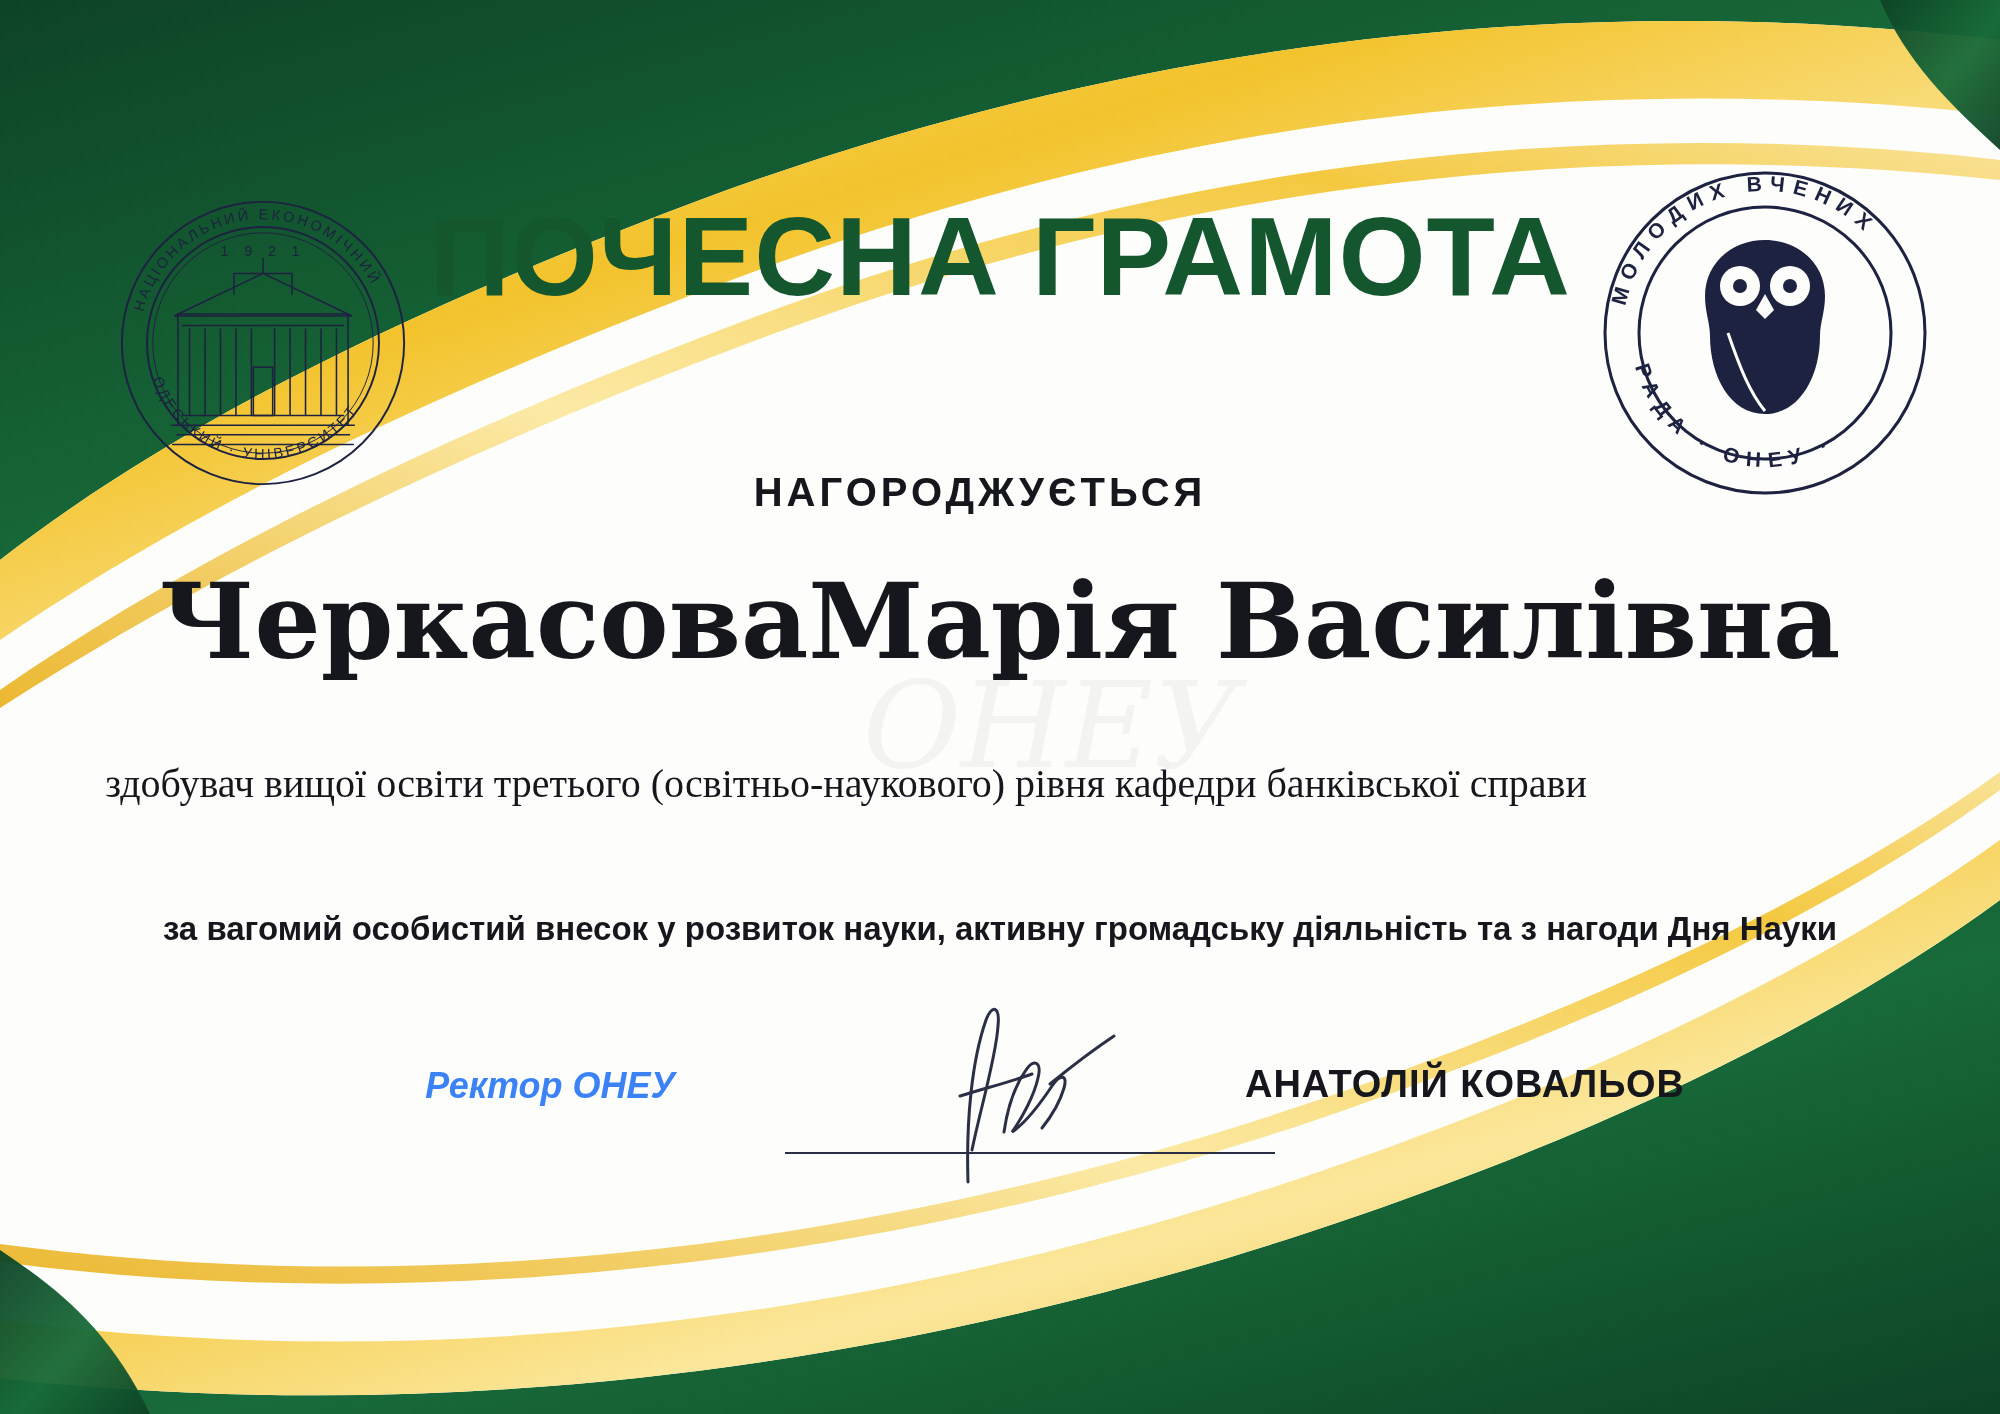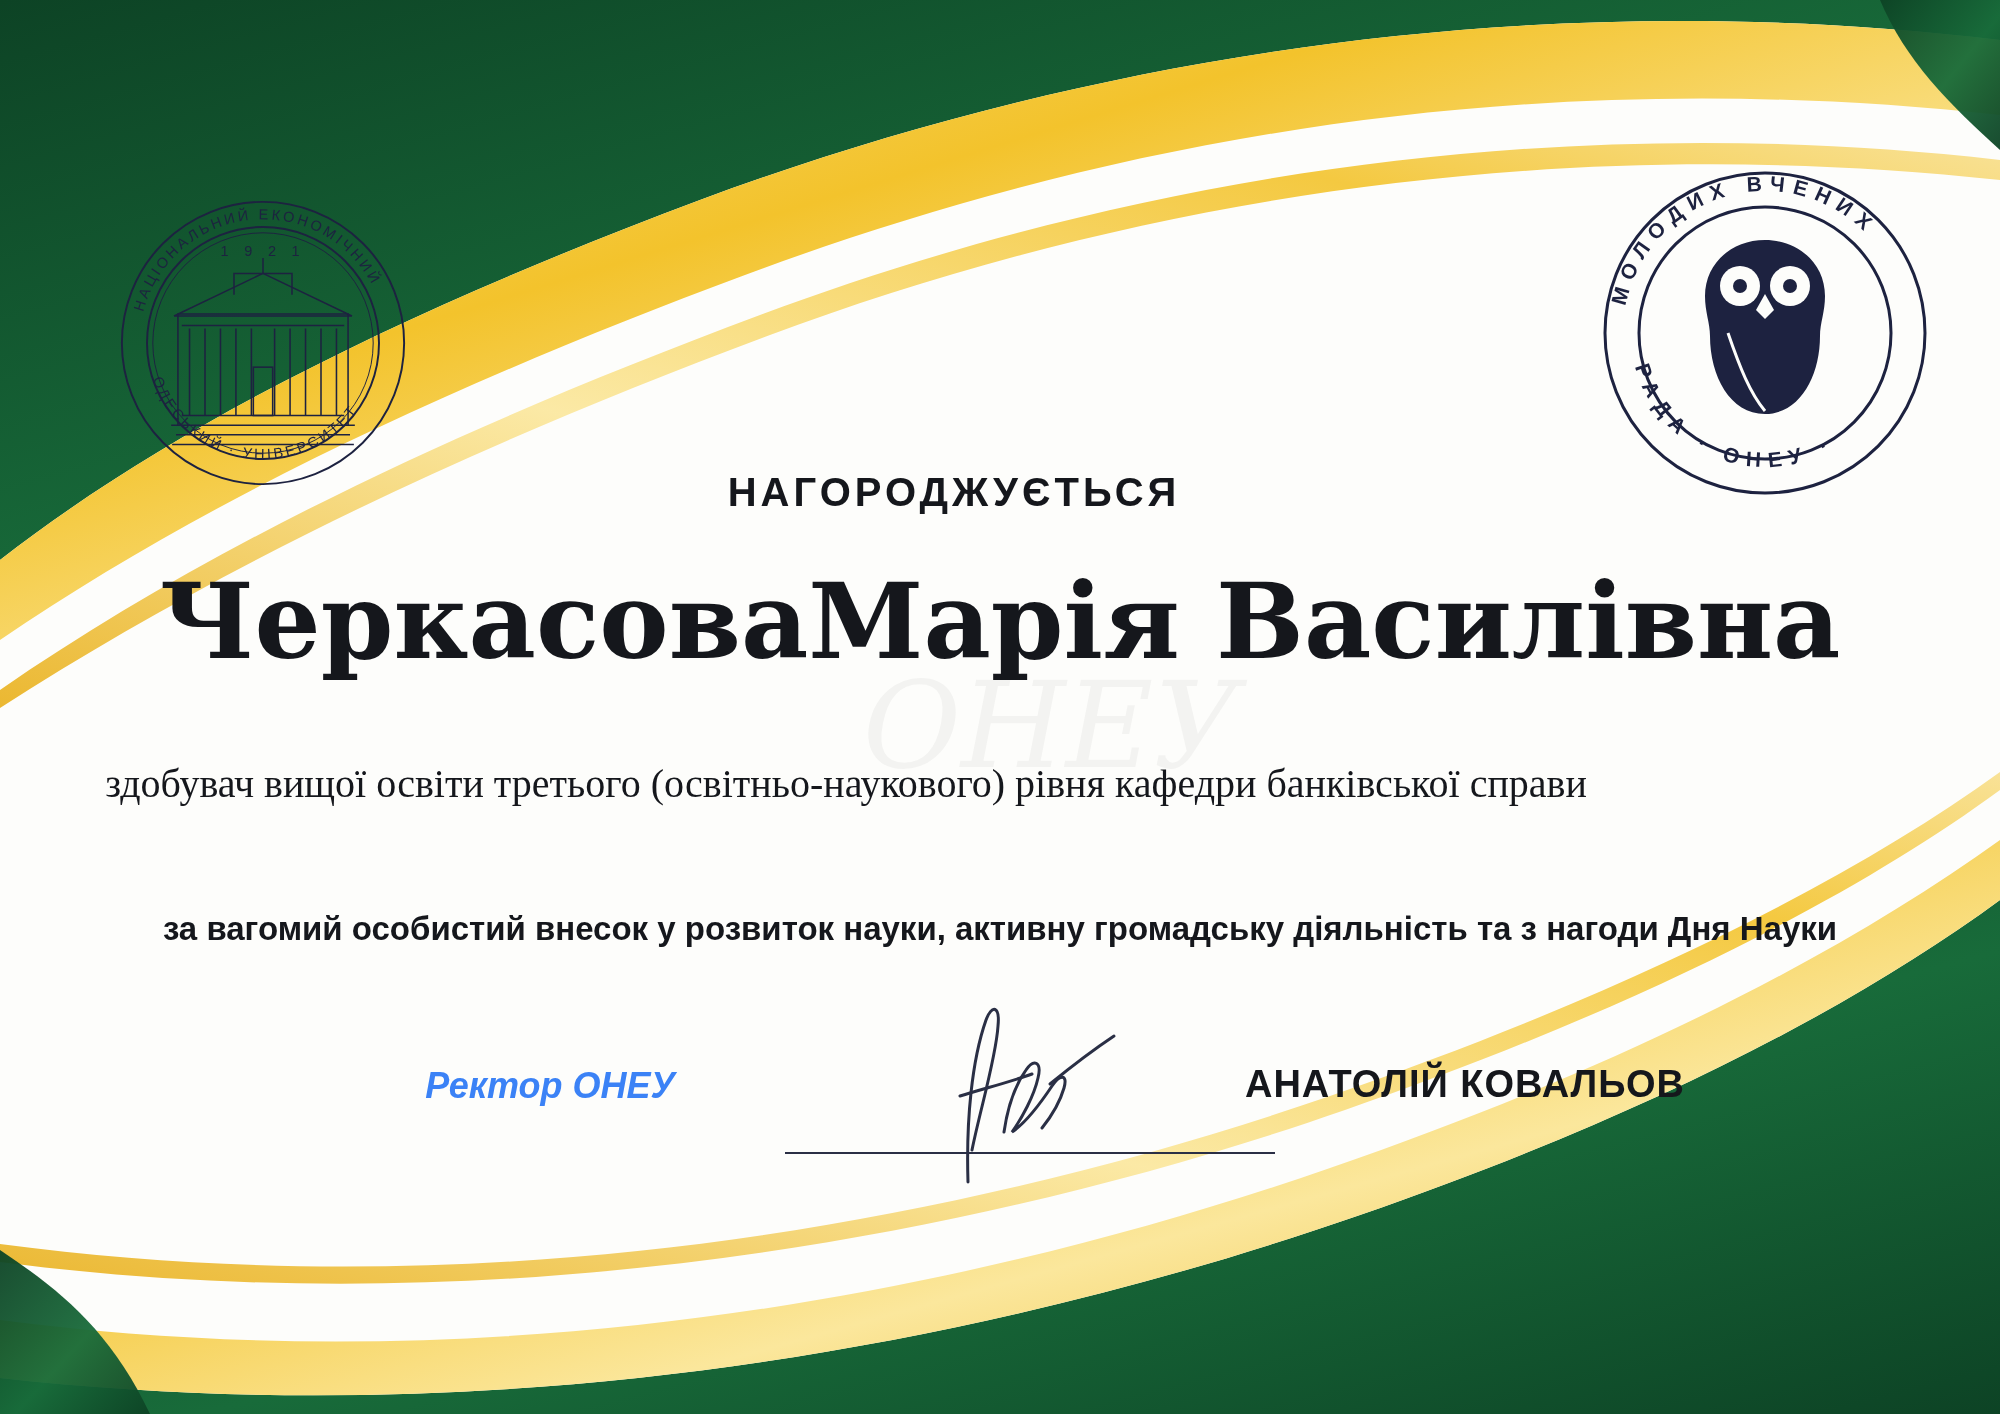--- a/index.html
+++ b/index.html
@@ -68,20 +68,21 @@
     position: absolute;
     left: 0;
     top: 470px;
     width: 1908px;
     text-align: center;
     font-family: "Liberation Sans", sans-serif;
     font-weight: bold;
     font-size: 40px;
     letter-spacing: 4px;
     color: #15171c;
+    padding-left: 26px;
   }
 
   .recipient {
     position: absolute;
     left: 0;
     top: 560px;
     width: 2000px;
     text-align: center;
     font-family: "DejaVu Serif", serif;
     font-weight: bold;
@@ -268,20 +269,21 @@
                c35,0 55,-38 55,-78 c0,-13 5,-24 5,-40 c0,-32 -26,-56 -60,-56 Z"></path>
       <circle cx="140" cy="118" r="20" fill="#fdfdfb"></circle>
       <circle cx="190" cy="118" r="20" fill="#fdfdfb"></circle>
       <circle cx="140" cy="118" r="7" fill="#1d2240"></circle>
       <circle cx="190" cy="118" r="7" fill="#1d2240"></circle>
       <path d="M165,126 l-9,16 l9,9 l9,-9 Z" fill="#fdfdfb"></path>
       <path d="M128,165 c12,35 22,60 37,78" fill="none" stroke="#fdfdfb" stroke-width="3"></path>
     </g>
   </svg>
 
+  <div class="title">ПОЧЕСНА ГРАМОТА</div>
 
   <div class="subtitle">НАГОРОДЖУЄТЬСЯ</div>
 
   <div class="recipient">ЧеркасоваМарія Василівна</div>
 
   <div class="role-line">здобувач вищої освіти третього (освітньо-наукового) рівня кафедри банківської справи</div>
 
   <div class="reason-line">за вагомий особистий внесок у розвиток науки, активну громадську діяльність та з нагоди Дня Науки</div>
 
   <div class="sign-title">Ректор ОНЕУ</div>

